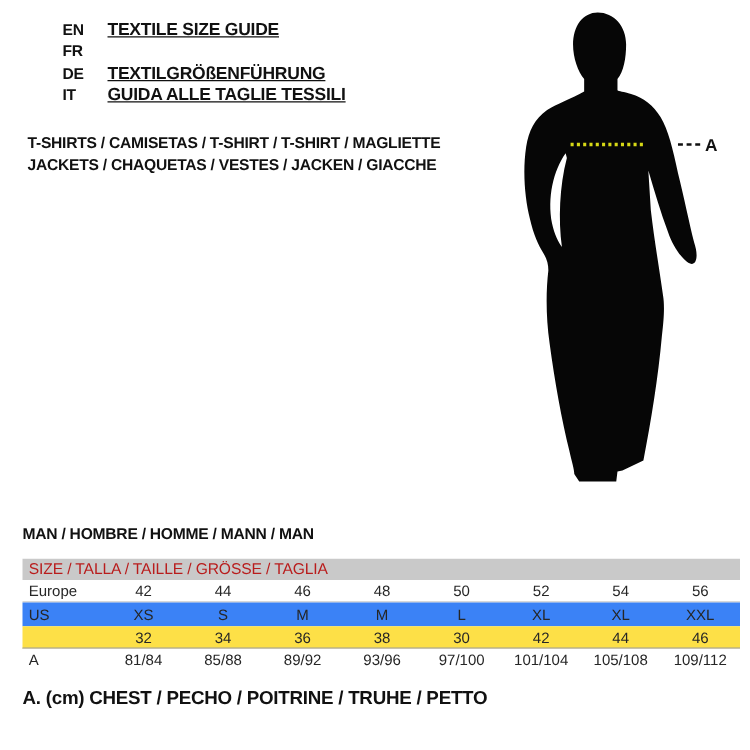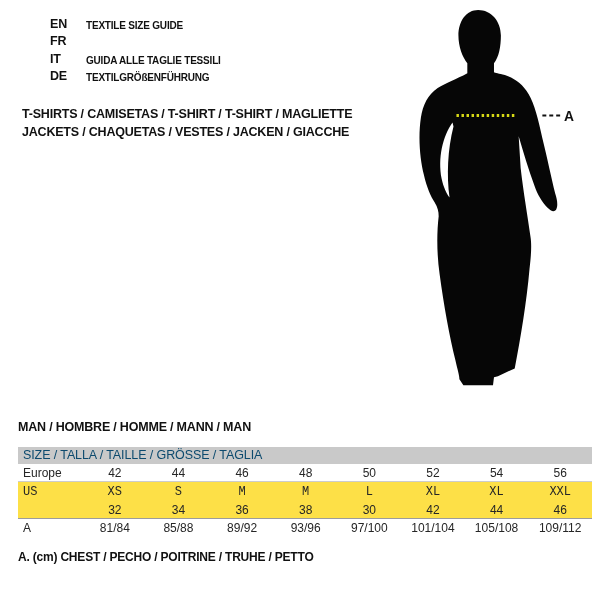--- a/index.html
+++ b/index.html
@@ -10,67 +10,67 @@
     font-family:"Liberation Sans", sans-serif;
     color:#111;
     overflow:hidden;
   }
   .abs { position:absolute; }
 
   
   .lang-block { left:22px; top:13px; }
   .lang-row { display:flex; height:17.5px; align-items:flex-end;padding-left:28px; }
   .lang-code { width:36px; font-weight:700; font-size:12.5px; letter-spacing:-0.2px; }
-  .lang-label { font-weight:700; font-size:10px; letter-spacing:-0.2px; }
+  .lang-label { font-weight:700; font-size:14px; letter-spacing:-0.2px;text-decoration:underline; }
 
   
   .category-block { left:22px; top:105px; }
   .category-line { font-weight:700; font-size:12.5px; letter-spacing:-0.2px; line-height:18px; white-space:nowrap; }
 
   
   .figure-wrap { left:400px; top:5px; width:185px; height:395px; }
 
   
   .section-title { left:18px; top:420px; font-weight:700; font-size:12.5px; letter-spacing:-0.2px; }
 
   
   .size-table { left:18px; top:447px; width:574px; font-size:12px; color:#262626; }
   .table-header {
     height:17px; line-height:17px; background:#c9c9c9;
-    padding-left:5px; font-size:12.5px; color:#0c4a6e; letter-spacing:-0.1px;
+    padding-left:5px; font-size:12.5px; color:#b91c1c; letter-spacing:-0.1px;
   }
   .trow { display:flex; align-items:center; }
   .rlabel { width:65px; padding-left:5px; }
   .cell { flex:1; text-align:center; }
   .row-europe { height:18px; background:#ffffff; border-bottom:1px solid #cccccc; }
-  .row-us     { height:19px; background:#fde047;font-family:Liberation Mono, monospace; }
+  .row-us     { height:19px; background:#3b82f6; }
   .row-num    { height:18px; background:#fde047; border-bottom:1px solid #9c9c9c; }
   .row-a      { height:18px; background:#ffffff; }
 
   
-  .footnote { left:18px; top:550px; font-weight:700; font-size:12px; letter-spacing:-0.2px; }
+  .footnote { left:18px; top:550px; font-weight:700; font-size:15px; letter-spacing:-0.2px; }
 </style>
 </head>
 <body>
 
 <div class="abs lang-block">
   <div class="lang-row">
       <span class="lang-code">EN</span>
       <span class="lang-label">TEXTILE SIZE GUIDE</span>
     </div>
   <div class="lang-row">
       <span class="lang-code">FR</span>
     </div>
   <div class="lang-row">
+      <span class="lang-code">DE</span>
+      <span class="lang-label">TEXTILGRÖßENFÜHRUNG</span>
+    </div>
+  <div class="lang-row">
       <span class="lang-code">IT</span>
       <span class="lang-label">GUIDA ALLE TAGLIE TESSILI</span>
-    </div>
-  <div class="lang-row">
-      <span class="lang-code">DE</span>
-      <span class="lang-label">TEXTILGRÖßENFÜHRUNG</span>
     </div>
 </div>
 
 <div class="abs category-block">
   <div class="category-line">T-SHIRTS / CAMISETAS / T-SHIRT / T-SHIRT / MAGLIETTE</div>
   <div class="category-line">JACKETS / CHAQUETAS / VESTES / JACKEN / GIACCHE</div>
 </div>
 
 <div class="abs figure-wrap">
   <svg width="185" height="395" viewBox="400 5 185 400" xmlns="http://www.w3.org/2000/svg">

